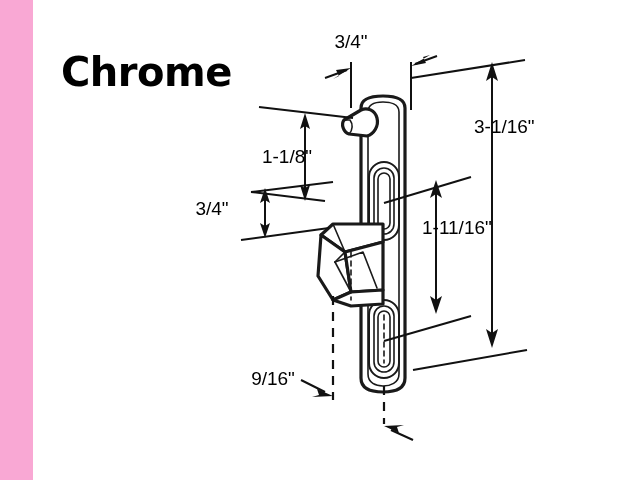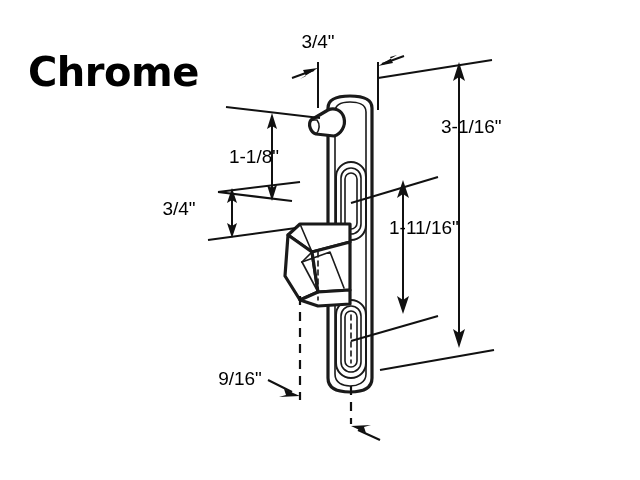--- a/index.html
+++ b/index.html
@@ -13,20 +13,21 @@
     height: 480px;
     overflow: hidden;
     font-family: "Liberation Sans", sans-serif;
     position: relative;
   }
   #drawing-root {
     position: relative;
     width: 564px;
     height: 480px;
     background: #f9a8d4;
+    padding-left: 33px;
   }
   svg#tech-drawing {
     display: block;
     width: 640px;
     height: 480px;
     background: #ffffff;
   }
   .title-text {
     font-family: "DejaVu Sans", "Liberation Sans", sans-serif;
     font-weight: bold;

